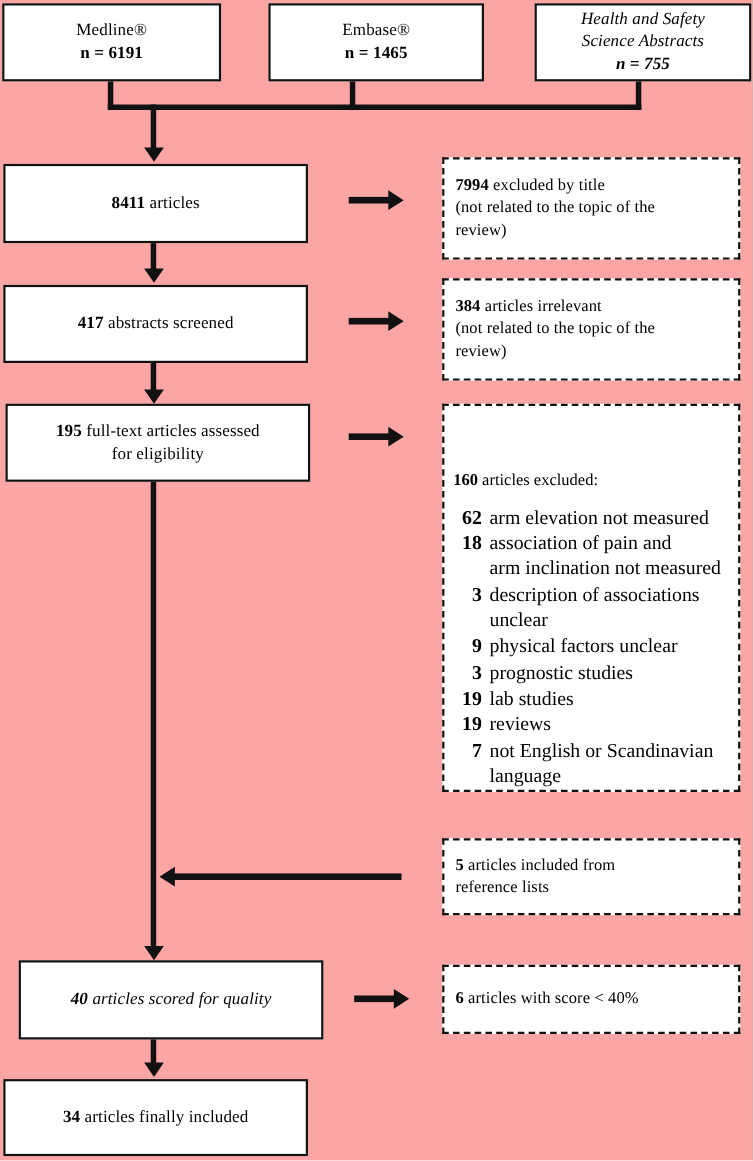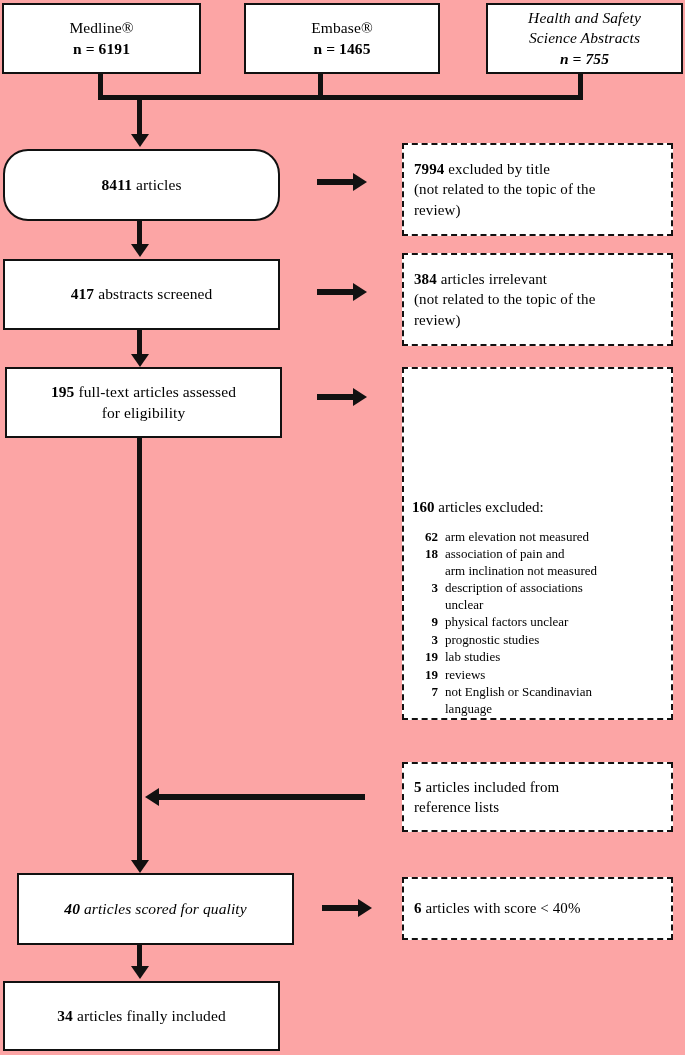--- a/index.html
+++ b/index.html
@@ -97,21 +97,21 @@
     margin-bottom: 13px;
   }
   .excl-list {
     list-style: none;
     margin: 0;
     padding: 0;
   }
   .excl-list li {
     display: flex;
     align-items: flex-start;
-    font-size: 13px;
+    font-size: 18px;
     line-height: 1.27;
     margin-bottom: 1px;
   }
   .excl-list li .num {
     font-weight: bold;
     min-width: 26px;
     text-align: right;
     padding-right: 7px;
     flex: 0 0 auto;
   }
@@ -145,21 +145,21 @@
 Science Abstracts</span><span class="stack n">n = 755</span></div>
   </div>
 
   <div class="vline" style="left:98px; top:74px; height:26px;"></div>
   <div class="vline" style="left:318px; top:74px; height:26px;"></div>
   <div class="vline" style="left:578px; top:74px; height:26px;"></div>
   <div class="hline" style="left:98px; top:95px; width:485px;"></div>
   <div class="vline" style="left:137px; top:95px; height:42px;"></div>
   <div class="arrow-down" style="left:131px; top:134px;"></div>
 
-  <div class="node solid-box" style="left:3px; top:149px; width:277px; height:72px;border-radius:25px;">
+  <div class="node solid-box" style="left:3px; top:149px; width:277px; height:72px;">
     <div class="txt"><b>8411</b> <span>articles</span></div>
   </div>
 
   <div class="arrow-right-shaft" style="left:317px; top:179px; width:38px;"></div>
   <div class="arrow-right-head" style="left:353px; top:173px;"></div>
 
   <div class="node dashed-box" style="left:402px; top:143px; width:271px; height:93px;">
     <div class="txt"><b>7994</b> <span>excluded  by title
 (not related  to the  topic  of the
 review)</span></div>

